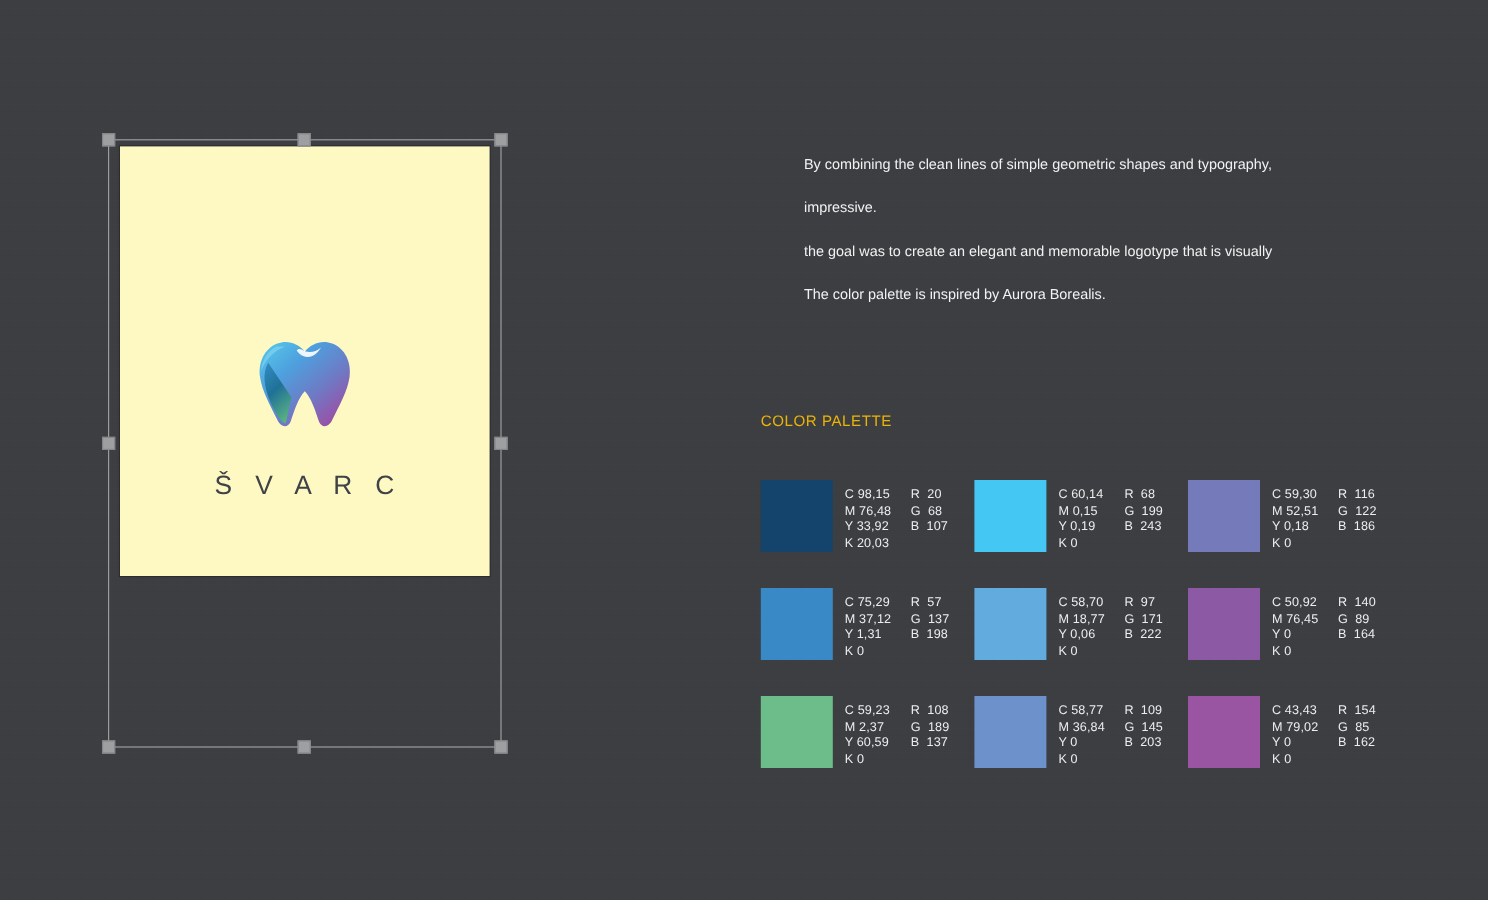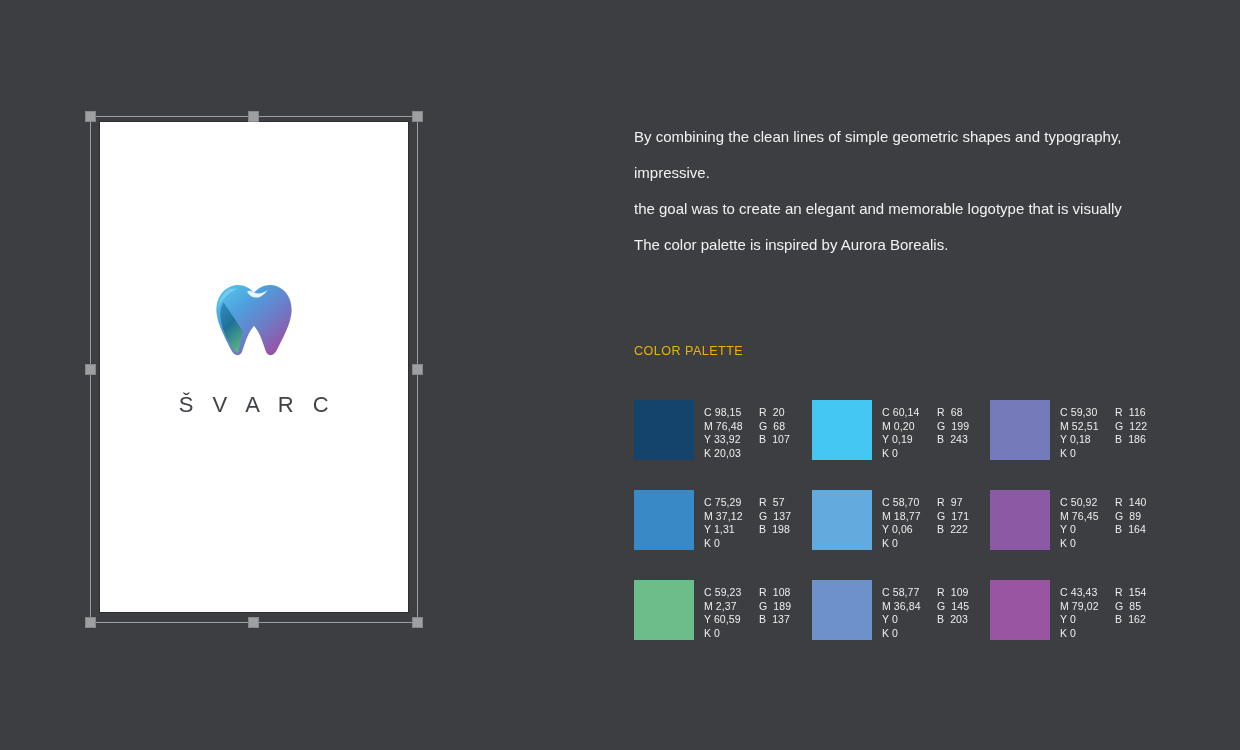--- a/index.html
+++ b/index.html
@@ -42,22 +42,22 @@
     background: #9a9c9e;
   }
   .guide-h { height: 1px; }
   .guide-v { width: 1px; }
 
   #selection-frame {
     position: absolute;
     left: 100px;
     top: 122px;
     width: 308px;
-    height: 490px;
-    background: #ffffff;
+    height: 358px;
+    background: #fef9c3;
     box-shadow: 0 0 0 1px rgba(0,0,0,.25);
   }
 
   .sel-handle {
     position: absolute;
     width: 11px;
     height: 11px;
     background: #9d9fa1;
     border: 1px solid #85878a;
   }
@@ -104,24 +104,25 @@
     z-index: 2;
   }
 
   #description {
     position: absolute;
     top: 119px;
     left: 0;
     width: 530px;
   }
   #description p {
-    font-size: 15px;
+    font-size: 12px;
     line-height: 36px;
     color: #f2f2f2;
     font-weight: 400;
+    margin-left: 36px;
   }
 
   #palette-title {
     position: absolute;
     top: 344px;
     left: 0;
     font-size: 12.6px;
     letter-spacing: .45px;
     color: #eab308;
   }
@@ -255,21 +256,21 @@
       <div class="swatch-cell">
         <div class="swatch-chip" style="background: rgb(20, 68, 107);"></div>
         <div class="swatch-values">
           <div class="val-col cmyk"><span>C 98,15</span><span>M 76,48</span><span>Y 33,92</span><span>K 20,03</span></div>
           <div class="val-col rgb"><span>R  20</span><span>G  68</span><span>B  107</span></div>
         </div>
       </div>
       <div class="swatch-cell">
         <div class="swatch-chip" style="background: rgb(68, 199, 243);"></div>
         <div class="swatch-values">
-          <div class="val-col cmyk"><span>C 60,14</span><span>M 0,20</span><span>Y 0,19</span><span>K 0</span></div>
+          <div class="val-col cmyk"><span>C 60,14</span><span>M 0,15</span><span>Y 0,19</span><span>K 0</span></div>
           <div class="val-col rgb"><span>R  68</span><span>G  199</span><span>B  243</span></div>
         </div>
       </div>
       <div class="swatch-cell">
         <div class="swatch-chip" style="background: rgb(116, 122, 186);"></div>
         <div class="swatch-values">
           <div class="val-col cmyk"><span>C 59,30</span><span>M 52,51</span><span>Y 0,18</span><span>K 0</span></div>
           <div class="val-col rgb"><span>R  116</span><span>G  122</span><span>B  186</span></div>
         </div>
       </div>

